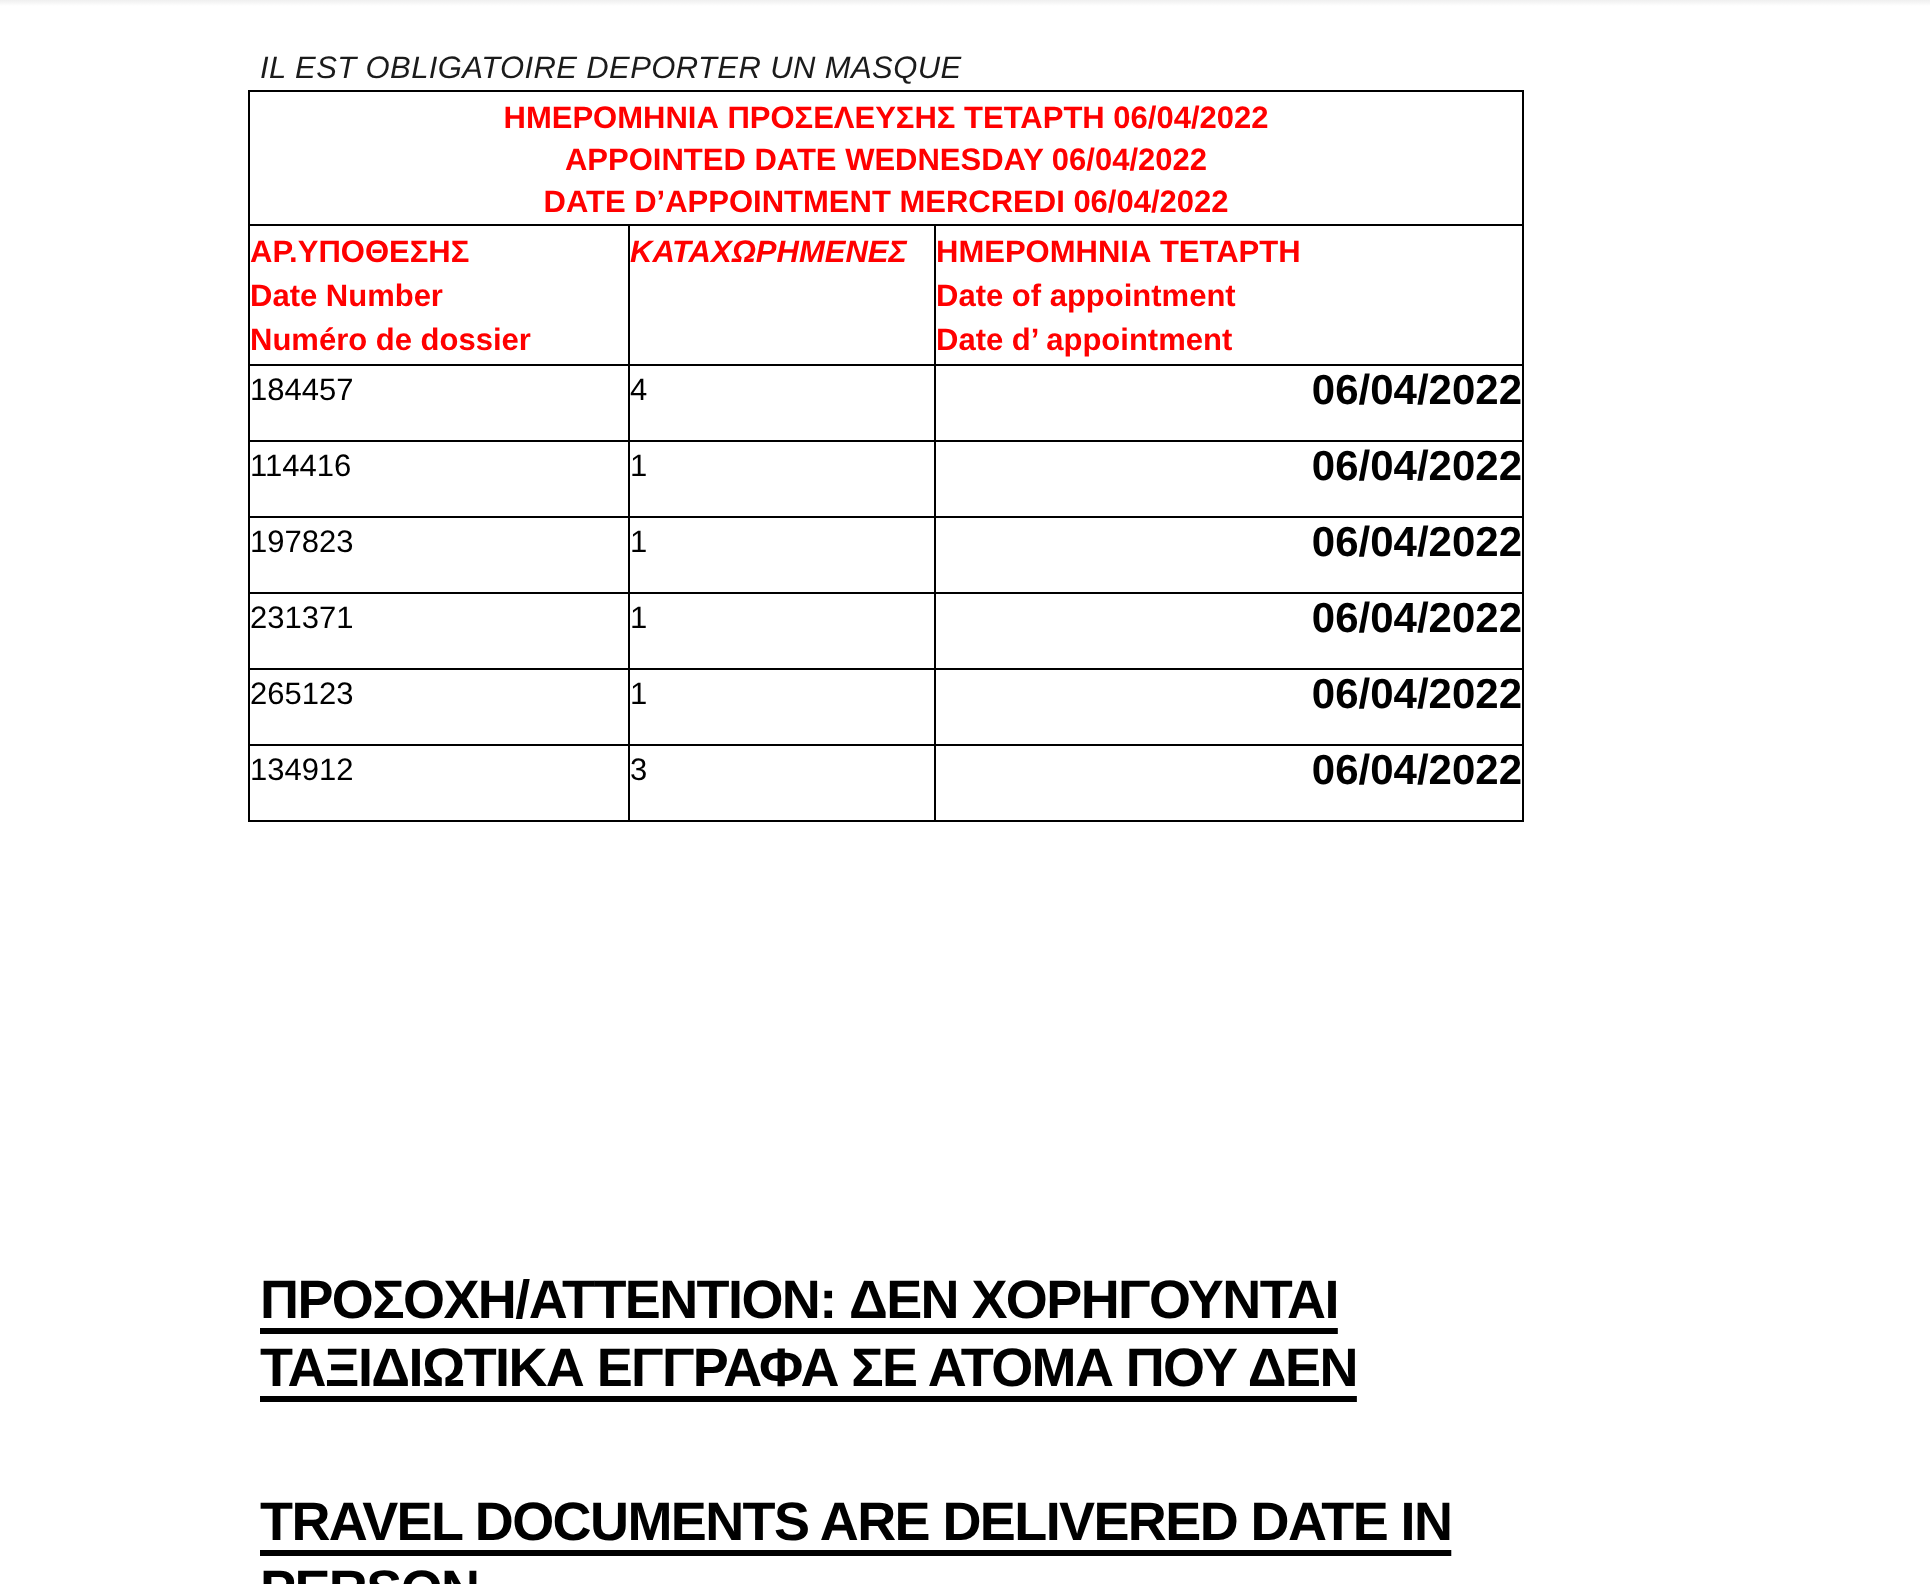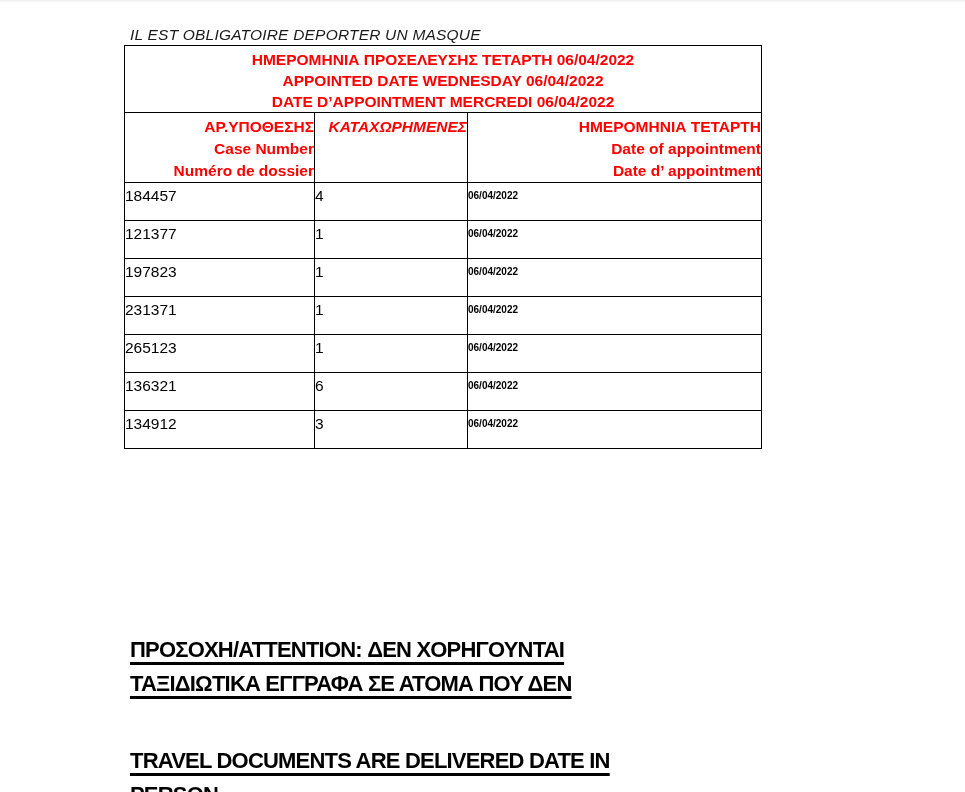--- a/index.html
+++ b/index.html
@@ -50,59 +50,59 @@
   .title-line {
     color: #ff0000;
     font-weight: bold;
     font-size: 15.5px;
     line-height: 21px;
     white-space: nowrap;
   }
 
   .header-cell {
     height: 66px;
-    text-align: right;
+    text-align: left;
     padding-top: 3px !important;
   }
   .header-line {
     color: #ff0000;
     font-weight: bold;
     font-size: 15.5px;
     line-height: 22px;
     white-space: nowrap;
   }
   .header-line.italic { font-style: italic; }
 
   tr.data-row td { height: 38px; }
   .case-cell, .reg-cell {
     padding: 4px 9px 0 0 !important;
     font-size: 15.5px;
     line-height: 18px;
   }
   .date-cell {
-    text-align: left;
+    text-align: right;
     padding-top: 4px !important;
-    font-size: 10px;
+    font-size: 21px;
     line-height: 18px;
     font-weight: bold;
   }
 
   
   .attention-block {
     position: absolute;
     left: 130px; top: 633px;
     width: 720px;
   }
   .travel-block {
     position: absolute;
     left: 130px; top: 744px;
     width: 720px;
   }
   .big-line {
-    font-size: 22px;
+    font-size: 27px;
     font-weight: bold;
     line-height: 34px;
     letter-spacing: -0.8px;
     color: #000;
     text-decoration: underline;
     text-decoration-thickness: 3px;
     text-underline-offset: 5px;
     white-space: nowrap;
   }
 </style>
@@ -125,61 +125,56 @@
     <td colspan="3" class="title-cell">
       <div class="title-line">ΗΜΕΡΟΜΗΝΙΑ ΠΡΟΣΕΛΕΥΣΗΣ ΤΕΤΑΡΤΗ 06/04/2022</div>
       <div class="title-line">APPOINTED DATE WEDNESDAY 06/04/2022</div>
       <div class="title-line">DATE D’APPOINTMENT MERCREDI 06/04/2022</div>
     </td>
   </tr>
 
   <tr>
     <td class="header-cell">
       <div class="header-line">ΑΡ.ΥΠΟΘΕΣΗΣ</div>
-      <div class="header-line">Case Number</div>
+      <div class="header-line">Date Number</div>
       <div class="header-line">Numéro de dossier</div>
     </td>
     <td class="header-cell">
       <div class="header-line italic">ΚΑΤΑΧΩΡΗΜΕΝΕΣ</div>
     </td>
     <td class="header-cell">
       <div class="header-line">ΗΜΕΡΟΜΗΝΙΑ ΤΕΤΑΡΤΗ</div>
       <div class="header-line">Date of appointment</div>
       <div class="header-line">Date d’ appointment</div>
     </td>
   </tr>
 
   <tr class="data-row">
     <td class="case-cell">184457</td>
     <td class="reg-cell">4</td>
     <td class="date-cell">06/04/2022</td>
   </tr>
   <tr class="data-row">
-    <td class="case-cell">121377</td>
+    <td class="case-cell">114416</td>
     <td class="reg-cell">1</td>
     <td class="date-cell">06/04/2022</td>
   </tr>
   <tr class="data-row">
     <td class="case-cell">197823</td>
     <td class="reg-cell">1</td>
     <td class="date-cell">06/04/2022</td>
   </tr>
   <tr class="data-row">
     <td class="case-cell">231371</td>
     <td class="reg-cell">1</td>
     <td class="date-cell">06/04/2022</td>
   </tr>
   <tr class="data-row">
     <td class="case-cell">265123</td>
     <td class="reg-cell">1</td>
-    <td class="date-cell">06/04/2022</td>
-  </tr>
-  <tr class="data-row">
-    <td class="case-cell">136321</td>
-    <td class="reg-cell">6</td>
     <td class="date-cell">06/04/2022</td>
   </tr>
   <tr class="data-row">
     <td class="case-cell">134912</td>
     <td class="reg-cell">3</td>
     <td class="date-cell">06/04/2022</td>
   </tr>
 </tbody>
   </table>
 

